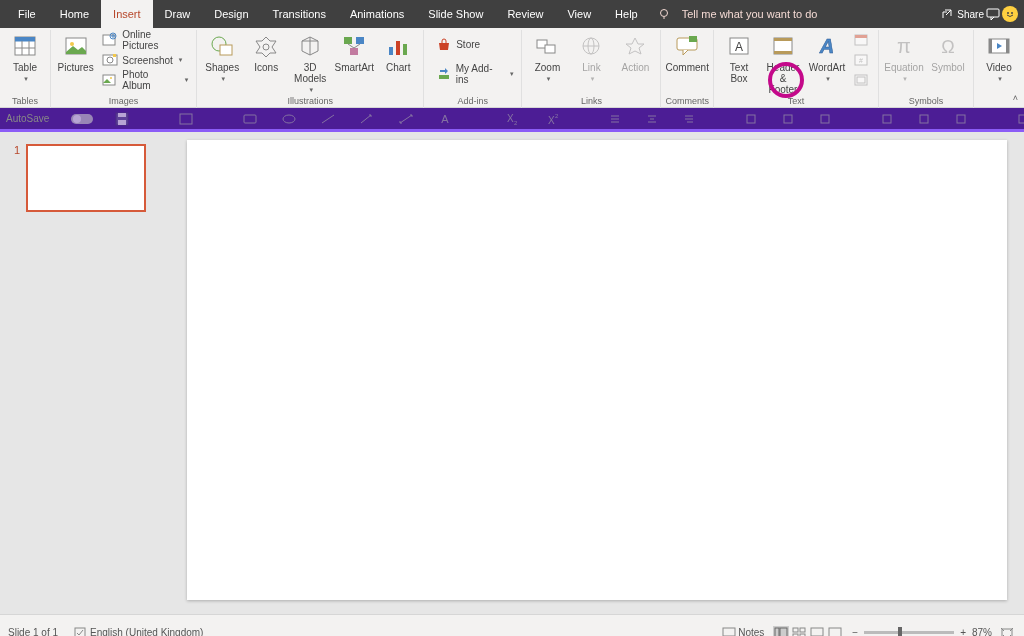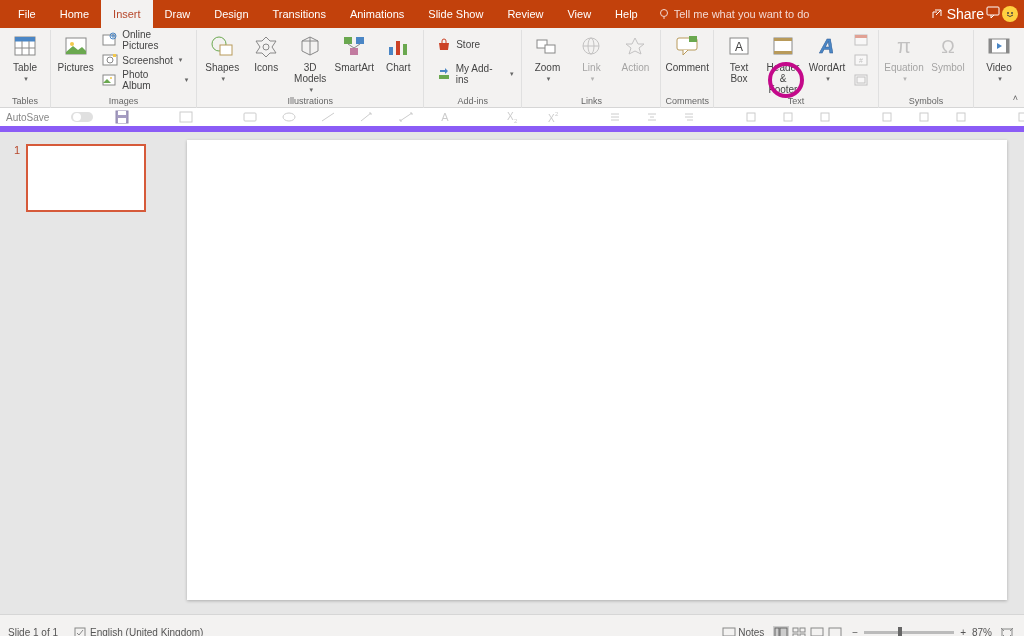--- a/index.html
+++ b/index.html
@@ -1,26 +1,26 @@
 <!DOCTYPE html>
 <html><head>
 <meta charset="utf-8">
 <style>
 * { margin: 0; padding: 0; box-sizing: border-box; font-family: "Segoe UI", sans-serif; }
 body { width: 1024px; height: 636px; background: #e6e6e6; overflow: hidden; font-size: 11px; color: #444; position: relative; }
 
 
-.titlebar { height: 28px; background: #c2410c; display: flex; align-items: center; color: #fff; padding: 0 6px; }
+.titlebar { height: 28px; background: #404040; display: flex; align-items: center; color: #fff; padding: 0 6px; }
 .tabs { display: flex; height: 28px; }
 .tab { padding: 0 12px; display: flex; align-items: center; font-size: 11px; cursor: pointer; color: #fff; }
 .tab.active { background: #f3f2f1; color: #b7472a; }
-.tell-me { display: flex; align-items: flex-end; margin-left: 8px; font-size: 11px; color: #f3d9d3; }
+.tell-me { display: flex; align-items: flex-end; margin-left: 8px; font-size: 11px; color: #f3d9d3; gap: 8px; }
 .tell-me svg { margin-right: 4px; }
 .titlebar-spacer { flex: 1; }
-.titlebar-right { display: flex; align-items: flex-start; gap: 2px; font-size: 14px; color: #fff; }
+.titlebar-right { display: flex; align-items: center; gap: 2px; font-size: 10px; color: #fff; }
 .share { display: flex; align-items: center; gap: 4px; }
 .smiley { width: 16px; height: 16px; border-radius: 50%; background: #ffd040; display: flex; align-items: center; justify-content: center; font-size: 9px; }
 
 
 .ribbon { height: 80px; background: #f3f2f1; border-bottom: 1px solid #d6d6d6; display: flex; padding-top: 2px; position: relative; }
 .group { display: flex; flex-direction: column; align-items: center; padding: 0 4px; border-right: 1px solid #e0e0e0; height: 78px; }
 .group-items { display: flex; align-items: flex-start; gap: 2px; flex: 1; }
 .group-label { font-size: 9px; color: #666; padding-bottom: 2px; height: 12px; }
 .btn-large { display: flex; flex-direction: column; align-items: center; justify-content: flex-start; width: 42px; padding: 2px 2px 0 2px; text-align: center; font-size: 10px; color: #444; cursor: pointer; line-height: 11px; }
 .btn-large .ic { width: 28px; height: 28px; display: flex; align-items: center; justify-content: center; margin-bottom: 2px; }
@@ -28,21 +28,21 @@
 .btn-small .ic { width: 16px; height: 16px; display: flex; align-items: center; justify-content: center; }
 .col { display: flex; flex-direction: column; justify-content: space-between; }
 .disabled { opacity: 0.45; }
 .drop::after { content: "▾"; font-size: 7px; margin-left: 2px; color: #666; }
 .collapse-arrow { position: absolute; right: 6px; bottom: 4px; font-size: 9px; color: #666; cursor: pointer; }
 
 
 .highlight-circle { position: absolute; width: 36px; height: 36px; border: 4px solid #c4098a; border-radius: 50%; pointer-events: none; z-index: 50; }
 
 
-.qat { height: 24px; background: #ffffff; border-bottom: 6px solid #8b5cf6; display: flex; align-items: center; padding: 0 6px; gap: 25px; font-size: 10px; color: #888; }
+.qat { height: 24px; background: #4c1d95; border-bottom: 3px solid #8b5cf6; display: flex; align-items: center; padding: 0 6px; gap: 25px; font-size: 10px; color: #888; }
 .qat .qic { width: 16px; height: 16px; display: flex; align-items: center; justify-content: center; opacity: 0.6; }
 .qat-sep { width: 1px; height: 16px; background: #ddd; }
 
 
 .main { display: flex; height: calc(636px - 28px - 80px - 24px - 22px); background: #e6e6e6; }
 .thumb-panel { width: 176px; padding: 12px 14px; overflow: hidden; }
 .thumb-wrap { display: flex; gap: 6px; }
 .thumb-num { font-size: 11px; color: #b7472a; }
 .thumb { width: 120px; height: 68px; background: #fff; border: 2px solid #d65a3a; }
 .slide-area { flex: 1; display: flex; align-items: flex-start; justify-content: center; padding: 8px 10px 8px 4px; }

